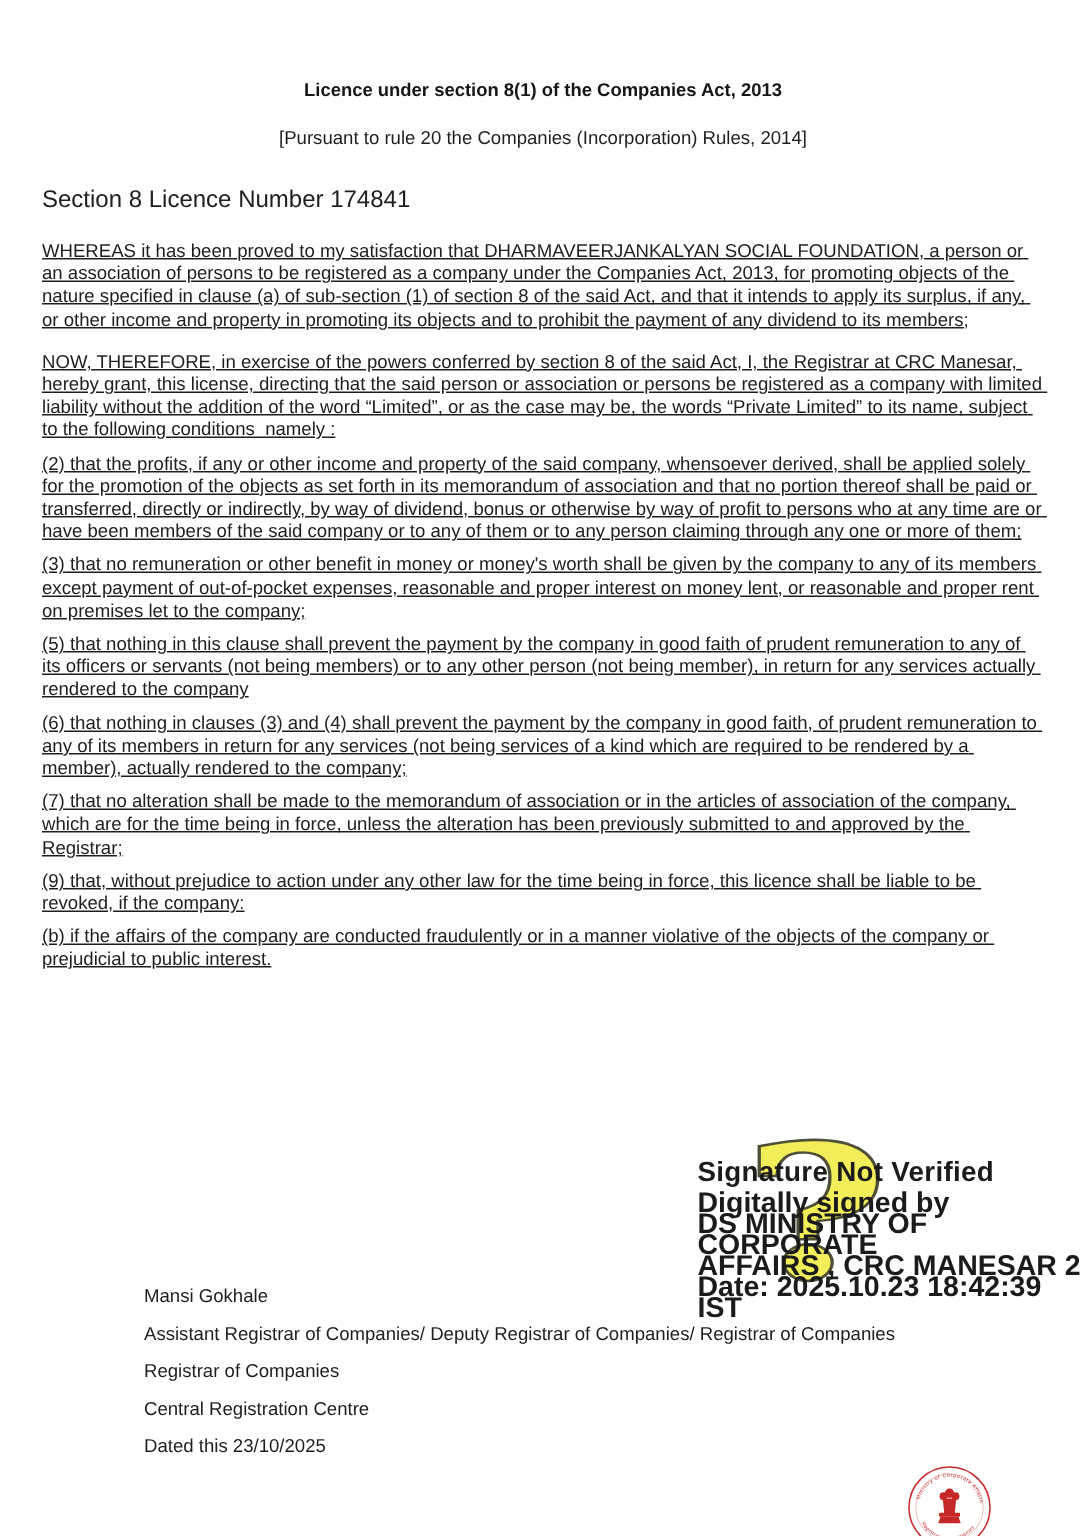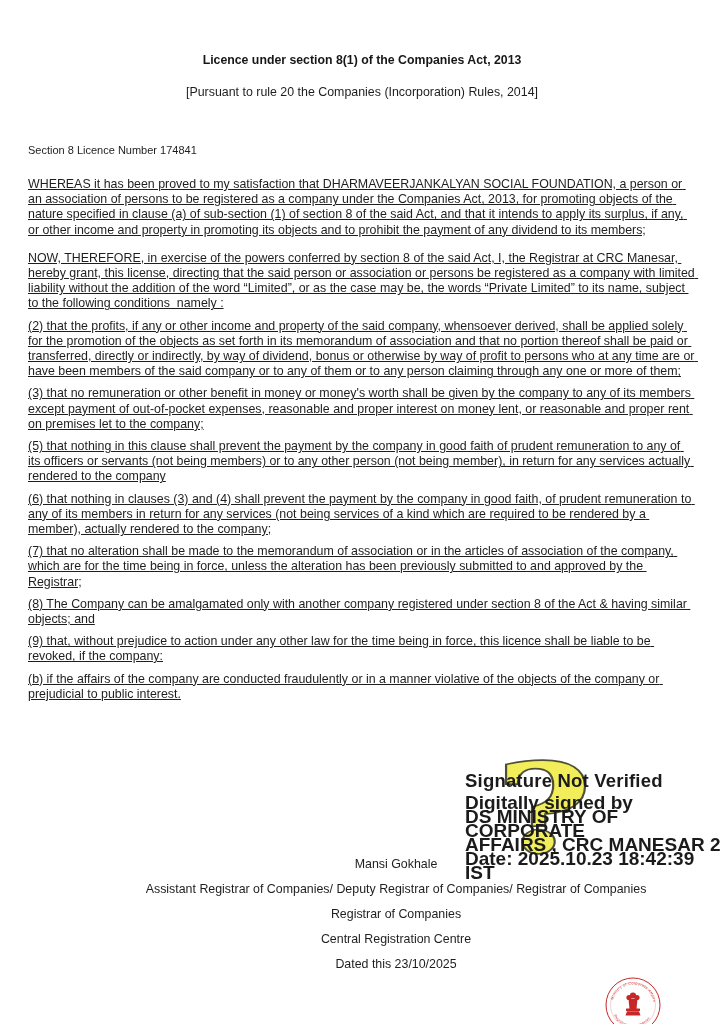--- a/index.html
+++ b/index.html
@@ -24,24 +24,24 @@
     font-weight: bold;
     text-align: center;
     line-height: 15px;
     margin-bottom: 17px;
     color: #171717;
   }
   .subtitle {
     font-size: 12.4px;
     text-align: center;
     line-height: 15px;
-    margin-bottom: 43px;
+    margin-bottom: 26px;
   }
   .licence-no {
-    font-size: 11px;
+    font-size: 16px;
     line-height: 15px;
     margin-bottom: 19px;
   }
   p.body-para {
     font-size: 12.4px;
     line-height: 15.2px;
     margin-bottom: 7px;
     white-space: pre-wrap;
     text-decoration: underline;
   }
@@ -69,21 +69,21 @@
   .sig-line {
     font-size: 19px;
     line-height: 14px;
     color: #1b1b1b;
   }
   .footer-block {
     position: absolute;
     right: 28px;
     top: 852px;
     width: 600px;
-    text-align: center;
+    text-align: left;
     z-index: 2;
   }
   .footer-line {
     font-size: 12.4px;
     line-height: 25px;
     white-space: nowrap;
   }
   .seal {
     position: absolute;
     left: 604px;
@@ -101,21 +101,20 @@
     <div class="subtitle">[Pursuant to rule 20 the Companies (Incorporation) Rules, 2014]</div>
     <div class="licence-no">Section 8 Licence Number 174841</div>
 
     <p class="body-para gap-lg">WHEREAS it has been proved to my satisfaction that DHARMAVEERJANKALYAN SOCIAL FOUNDATION, a person or an association of persons to be registered as a company under the Companies Act, 2013, for promoting objects of the nature specified in clause (a) of sub-section (1) of section 8 of the said Act, and that it intends to apply its surplus, if any, or other income and property in promoting its objects and to prohibit the payment of any dividend to its members;</p>
     <p class="body-para">NOW, THEREFORE, in exercise of the powers conferred by section 8 of the said Act, I, the Registrar at CRC Manesar, hereby grant, this license, directing that the said person or association or persons be registered as a company with limited liability without the addition of the word “Limited”, or as the case may be, the words “Private Limited” to its name, subject to the following conditions  namely :</p>
     <p class="body-para">(2) that the profits, if any or other income and property of the said company, whensoever derived, shall be applied solely for the promotion of the objects as set forth in its memorandum of association and that no portion thereof shall be paid or transferred, directly or indirectly, by way of dividend, bonus or otherwise by way of profit to persons who at any time are or have been members of the said company or to any of them or to any person claiming through any one or more of them;</p>
     <p class="body-para">(3) that no remuneration or other benefit in money or money's worth shall be given by the company to any of its members except payment of out-of-pocket expenses, reasonable and proper interest on money lent, or reasonable and proper rent on premises let to the company;</p>
     <p class="body-para">(5) that nothing in this clause shall prevent the payment by the company in good faith of prudent remuneration to any of its officers or servants (not being members) or to any other person (not being member), in return for any services actually rendered to the company</p>
     <p class="body-para">(6) that nothing in clauses (3) and (4) shall prevent the payment by the company in good faith, of prudent remuneration to any of its members in return for any services (not being services of a kind which are required to be rendered by a member), actually rendered to the company;</p>
     <p class="body-para">(7) that no alteration shall be made to the memorandum of association or in the articles of association of the company, which are for the time being in force, unless the alteration has been previously submitted to and approved by the Registrar;</p>
-    <p class="body-para">(8) The Company can be amalgamated only with another company registered under section 8 of the Act &amp; having similar objects; and</p>
     <p class="body-para">(9) that, without prejudice to action under any other law for the time being in force, this licence shall be liable to be revoked, if the company:</p>
     <p class="body-para">(b) if the affairs of the company are conducted fraudulently or in a manner violative of the objects of the company or prejudicial to public interest.</p>
   </div>
 
   <svg class="sig-qmark" width="96" height="110" viewBox="0 0 96 110">
     <g transform="translate(50,95) scale(1.32,1)">
       <text text-anchor="middle" font-family="DejaVu Serif, serif" font-weight="bold" font-size="122" fill="#f1ee5a" stroke="#4f4f38" stroke-width="3.4" paint-order="stroke">?</text>
     </g>
   </svg>
 

